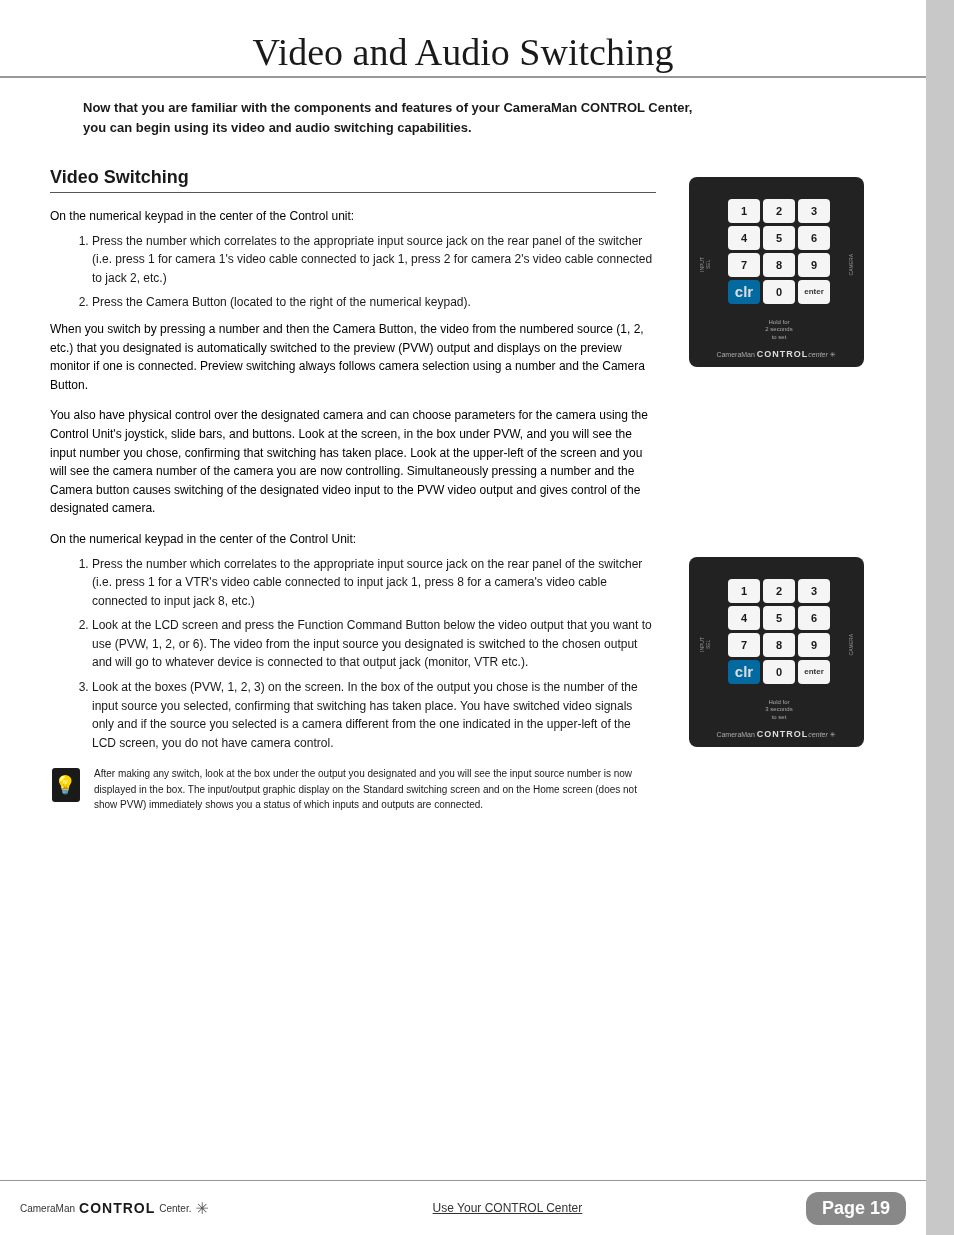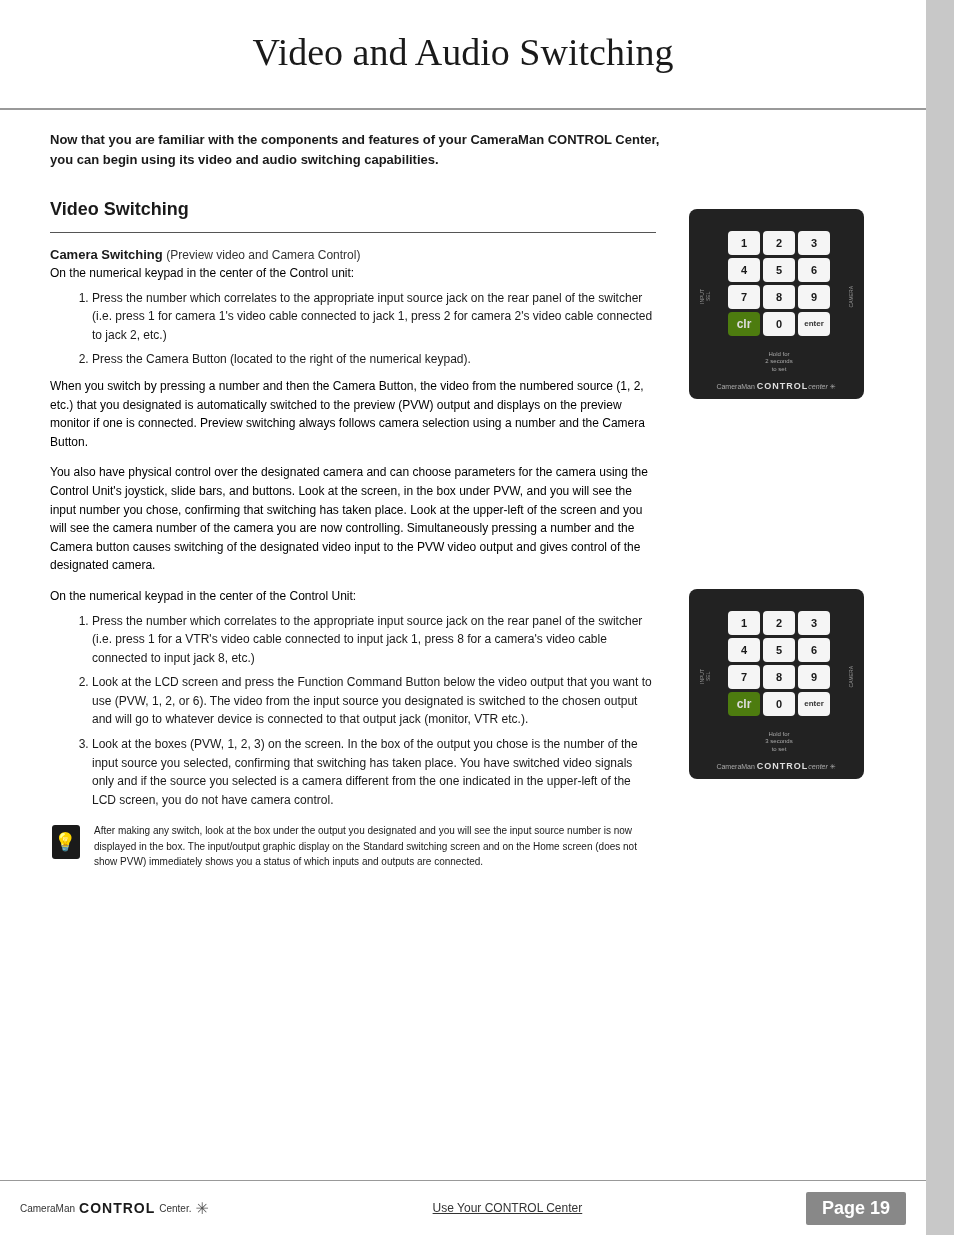--- a/index.html
+++ b/index.html
@@ -36,38 +36,39 @@
       padding: 30px 50px 0 50px;
       border-bottom: 2px solid #999;
       margin-right: 28px;
     }
 
     .page-title {
       font-size: 38px;
       font-weight: normal;
       text-align: center;
       color: #1a1a1a;
-      padding-bottom: 34px;
+      padding-bottom: 2px;
       font-family: Georgia, 'Times New Roman', serif;
     }
 
     
     .content-area {
       margin-right: 28px;
       padding: 20px 50px 20px 50px;
       display: flex;
       flex-direction: column;
     }
 
     .intro-text {
       font-size: 13px;
       font-weight: bold;
       line-height: 1.5;
       margin-bottom: 30px;
       max-width: 620px;
+      margin-left: 33px;
     }
 
     
     .main-columns {
       display: flex;
       gap: 20px;
     }
 
     .left-column {
       flex: 1;
@@ -83,21 +84,21 @@
       gap: 30px;
       padding-top: 10px;
     }
 
     
     .section-heading {
       font-size: 18px;
       font-weight: bold;
       color: #1a1a1a;
       border-bottom: 1.5px solid #555;
-      padding-bottom: 12px;
+      padding-bottom: 4px;
       margin-bottom: 14px;
       font-family: Arial, Helvetica, sans-serif;
     }
 
     .subsection-heading {
       font-size: 13px;
       font-weight: bold;
       margin-bottom: 2px;
     }
 
@@ -186,23 +187,23 @@
       border-radius: 4px;
       display: flex;
       align-items: center;
       justify-content: center;
       font-size: 11px;
       font-weight: bold;
       color: #1a1a1a;
     }
 
     .key-btn.dark {
-      background: #4d7c0f;
+      background: #0369a1;
       color: #ddd;
-      font-size: 12px;
+      font-size: 15px;
     }
 
     .key-btn.enter {
       background: #f5f5f5;
       font-size: 8px;
       color: #333;
     }
 
     .keypad-brand {
       font-size: 7px;
@@ -257,21 +258,21 @@
       color: #333;
       text-decoration: underline;
     }
 
     .footer-page {
       background: #888;
       color: white;
       font-size: 18px;
       font-weight: bold;
       padding: 6px 16px;
-      border-radius: 2px;
+      border-radius: 12px;
     }
 
     
     .brand-asterisk {
       font-size: 16px;
       color: #555;
     }
   </style>
 </head>
 <body>
@@ -288,24 +289,20 @@
 
     <p class="intro-text">Now that you are familiar with the components and features of your CameraMan CONTROL Center, you can begin using its video and audio switching capabilities.</p>
 
     <div class="main-columns">
 
       <div class="left-column">
 
         <h2 class="section-heading">Video Switching</h2>
 
         <div class="paragraph-block">
-          <div class="subsection-heading">
-            <span>Camera Switching</span>
-            <span class="subsection-subtitle">(Preview video and Camera Control)</span>
-          </div>
           <p class="body-text">On the numerical keypad in the center of the Control unit:</p>
           <ol>
             <li>Press the number which correlates to the appropriate input source jack on the rear panel of the switcher (i.e. press 1 for camera 1's video cable connected to jack 1, press 2 for camera 2's video cable connected to jack 2, etc.)</li>
             <li>Press the Camera Button (located to the right of the numerical keypad).</li>
           </ol>
           <p class="body-text">When you switch by pressing a number and then the Camera Button, the video from the numbered source (1, 2, etc.) that you designated is automatically switched to the preview (PVW) output  and displays on the preview monitor if one is connected. Preview switching always follows camera selection using a number and the Camera Button.</p>
         </div>
 
         <div class="paragraph-block">
           <p class="body-text">You also have physical control over the designated camera and can choose parameters for the camera using the Control Unit's joystick, slide bars, and buttons. Look at the screen, in the box under PVW, and you will see the input number you chose, confirming that switching has taken place. Look at the upper-left of the screen and you will see the camera number of the camera you are now controlling. Simultaneously pressing a number and the Camera button causes switching of the designated video input to the PVW video output and gives control of the designated camera.</p>

